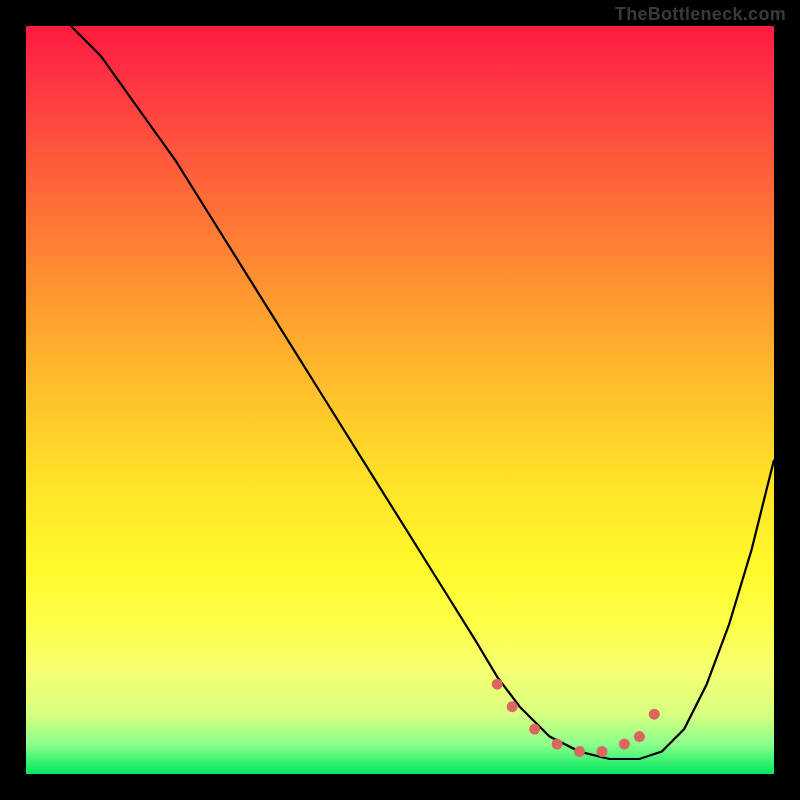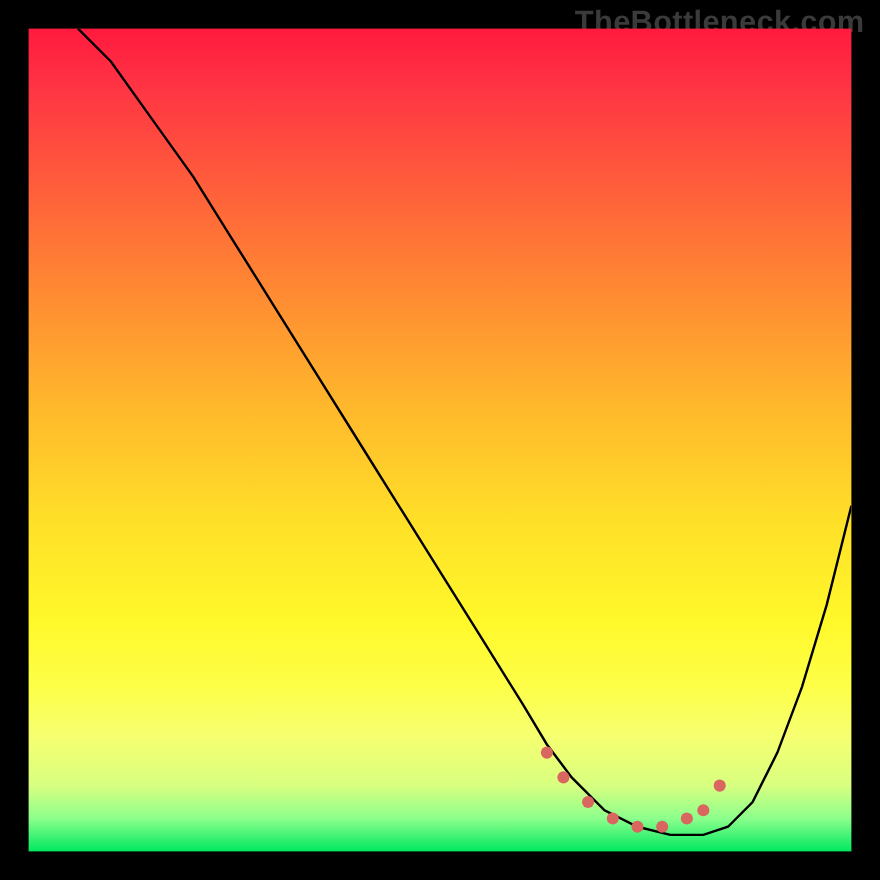--- a/index.html
+++ b/index.html
@@ -12,21 +12,21 @@
     #ff8a32 32%,
     #ffb82c 46%,
     #ffe028 60%,
     #fff82a 72%,
     #fdff48 80%,
     #f6ff70 86%,
     #d8ff80 92%,
     #8cff8c 96%,
     #00e860 100%);
   }
-  .watermark { position: absolute; top: 4px; right: 14px; color: #3a3a3a; font-size: 28px; font-weight: 600; letter-spacing: 0.3px; }
+  .watermark { position: absolute; top: 4px; right: 14px; color: #3a3a3a; font-size: 18px; font-weight: 600; letter-spacing: 0.3px; }
   svg.curve { position: absolute; inset: 0; width: 100%; height: 100%; }
 </style>
 </head>
 <body>
 
 <div class="watermark">TheBottleneck.com</div>
 
 <div class="plot-area">
   <div class="gradient-bg"></div>
   <svg class="curve" viewBox="0 0 748 748" preserveAspectRatio="none">

